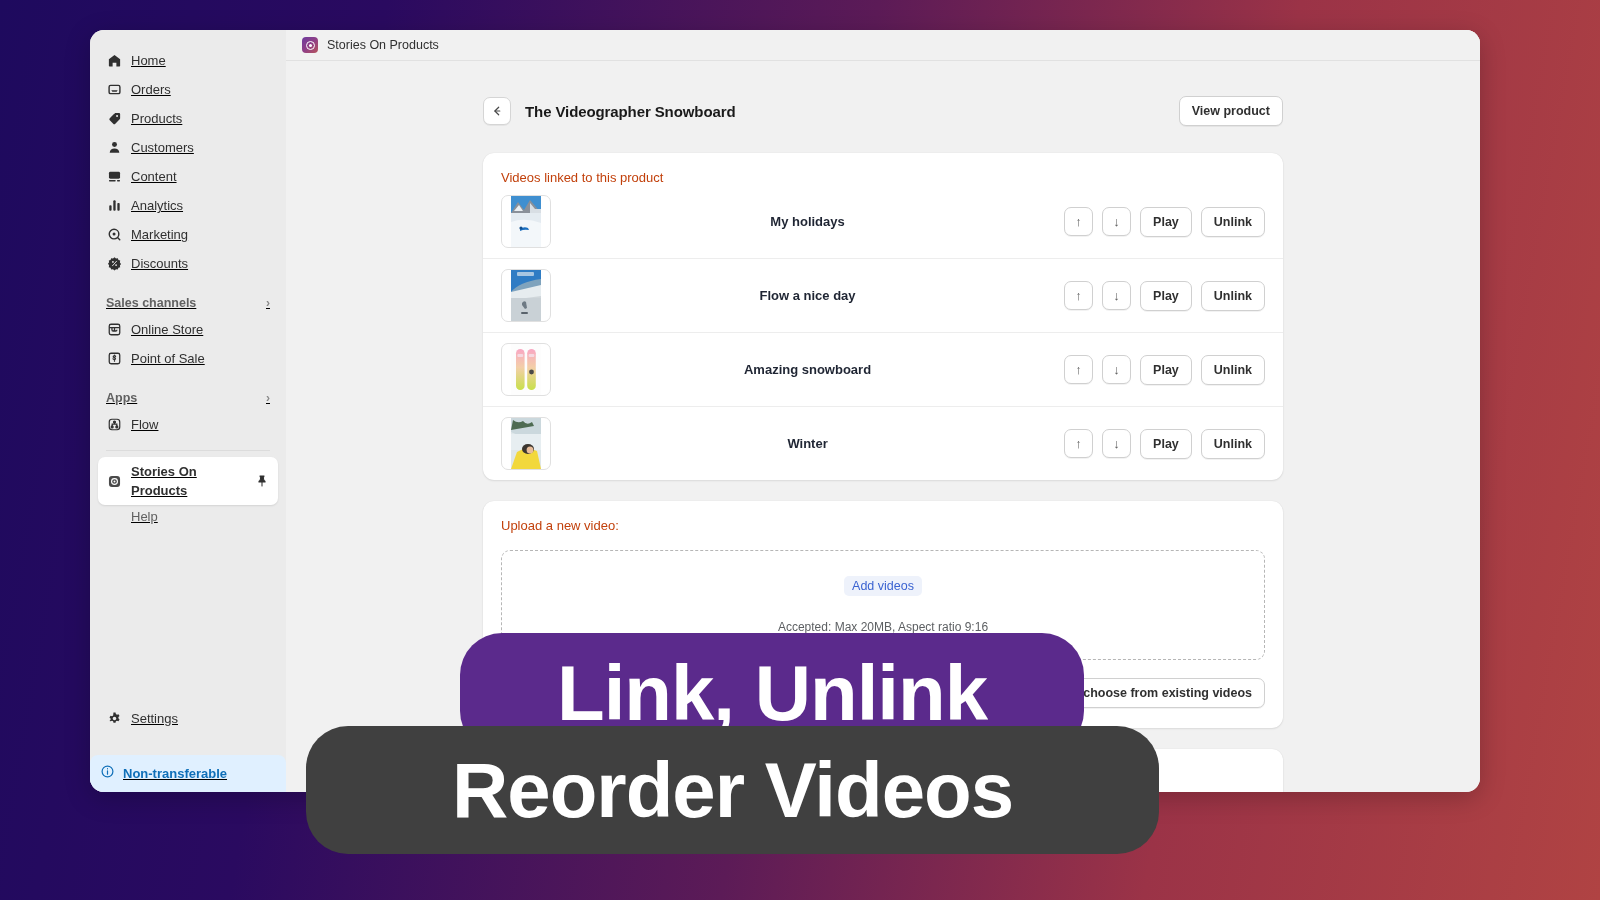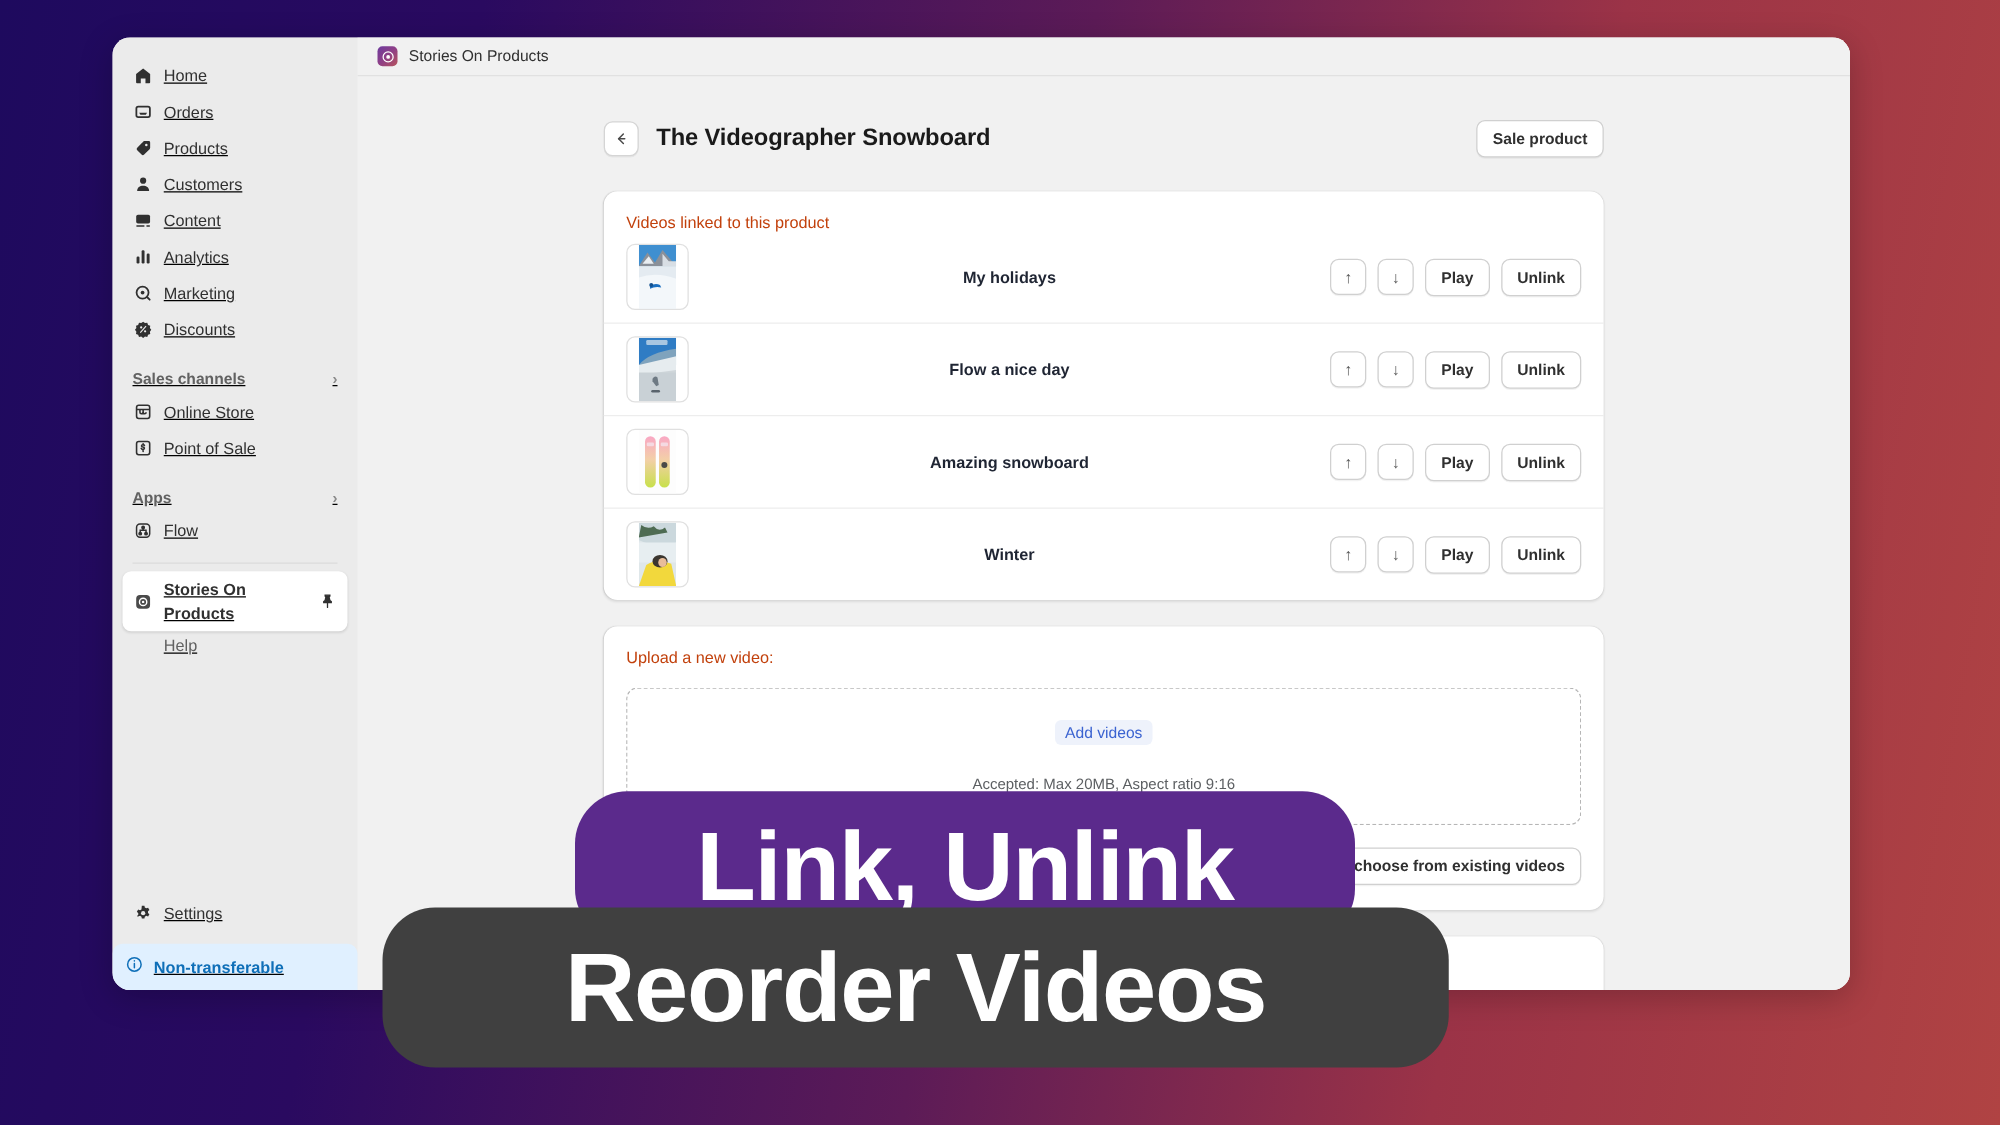--- a/index.html
+++ b/index.html
@@ -74,21 +74,21 @@
   }
   .sidebar-bottom { margin-top: auto; padding-bottom: 0; }
   .banner-nontransfer {
     display: flex; align-items: center; gap: 8px;
     background: #e0f0ff;
     color: #0f6fb8;
     border-radius: 8px 8px 0 0;
     font-size: 13px;
     font-weight: 600;
     padding: 9px 10px 12px 10px;
-    margin: 10px -8px -2px -8px;
+    margin: 22px -8px -2px -8px;
   }
 
   
   .main { flex: 1; display: flex; flex-direction: column; min-width: 0; background: #f1f1f1; }
   .topbar {
     height: 31px;
     background: #f1f1f1;
     border-bottom: 1px solid #e1e1e1;
     display: flex; align-items: center; gap: 9px;
     padding: 0 16px;
@@ -108,21 +108,21 @@
   .content-inner { width: 800px; margin: 0 auto; padding-top: 35px; }
 
   .page-header { display: flex; align-items: center; gap: 14px; margin-bottom: 27px; }
   .back-btn {
     width: 28px; height: 28px; border-radius: 7px;
     background: #fff; border: 1px solid #d5d5d5;
     display: flex; align-items: center; justify-content: center;
     color: #4a4a4a; font-size: 14px; cursor: pointer;
     box-shadow: 0 1px 0 rgba(0,0,0,0.05);
   }
-  .page-title { font-size: 19px; font-weight: 650; color: #1a1a1a; letter-spacing: -0.1px; }
+  .page-title { font-size: 15px; font-weight: 650; color: #1a1a1a; letter-spacing: -0.1px; }
   .header-spacer { flex: 1; }
   .btn {
     background: #fff;
     border: 1px solid #d0d0d0;
     border-radius: 7px;
     font-size: 12.5px;
     font-weight: 600;
     color: #303030;
     padding: 7px 12px;
     cursor: pointer;
@@ -404,21 +404,21 @@
 
         <div class="page-header">
           <div class="back-btn">
             <svg width="14" height="14" viewBox="0 0 20 20" fill="none" stroke="#4a4a4a" stroke-width="1.7" stroke-linecap="round" stroke-linejoin="round">
                 <path d="M12.4 4.6 7 10l5.4 5.4"></path>
                 <path d="M7 10h7"></path>
               </svg>
           </div>
           <div class="page-title">The Videographer Snowboard</div>
           <div class="header-spacer"></div>
-          <button class="btn">Sale product</button>
+          <button class="btn">View product</button>
         </div>
 
         <div class="card">
           <div class="card-label">Videos linked to this product</div>
 
           <div class="video-row">
             <div class="thumb">
               <div class="thumb-inner">
                 <svg width="30" height="51" viewBox="0 0 30 51">
                     <rect width="30" height="51" fill="#eef3f7"></rect>

